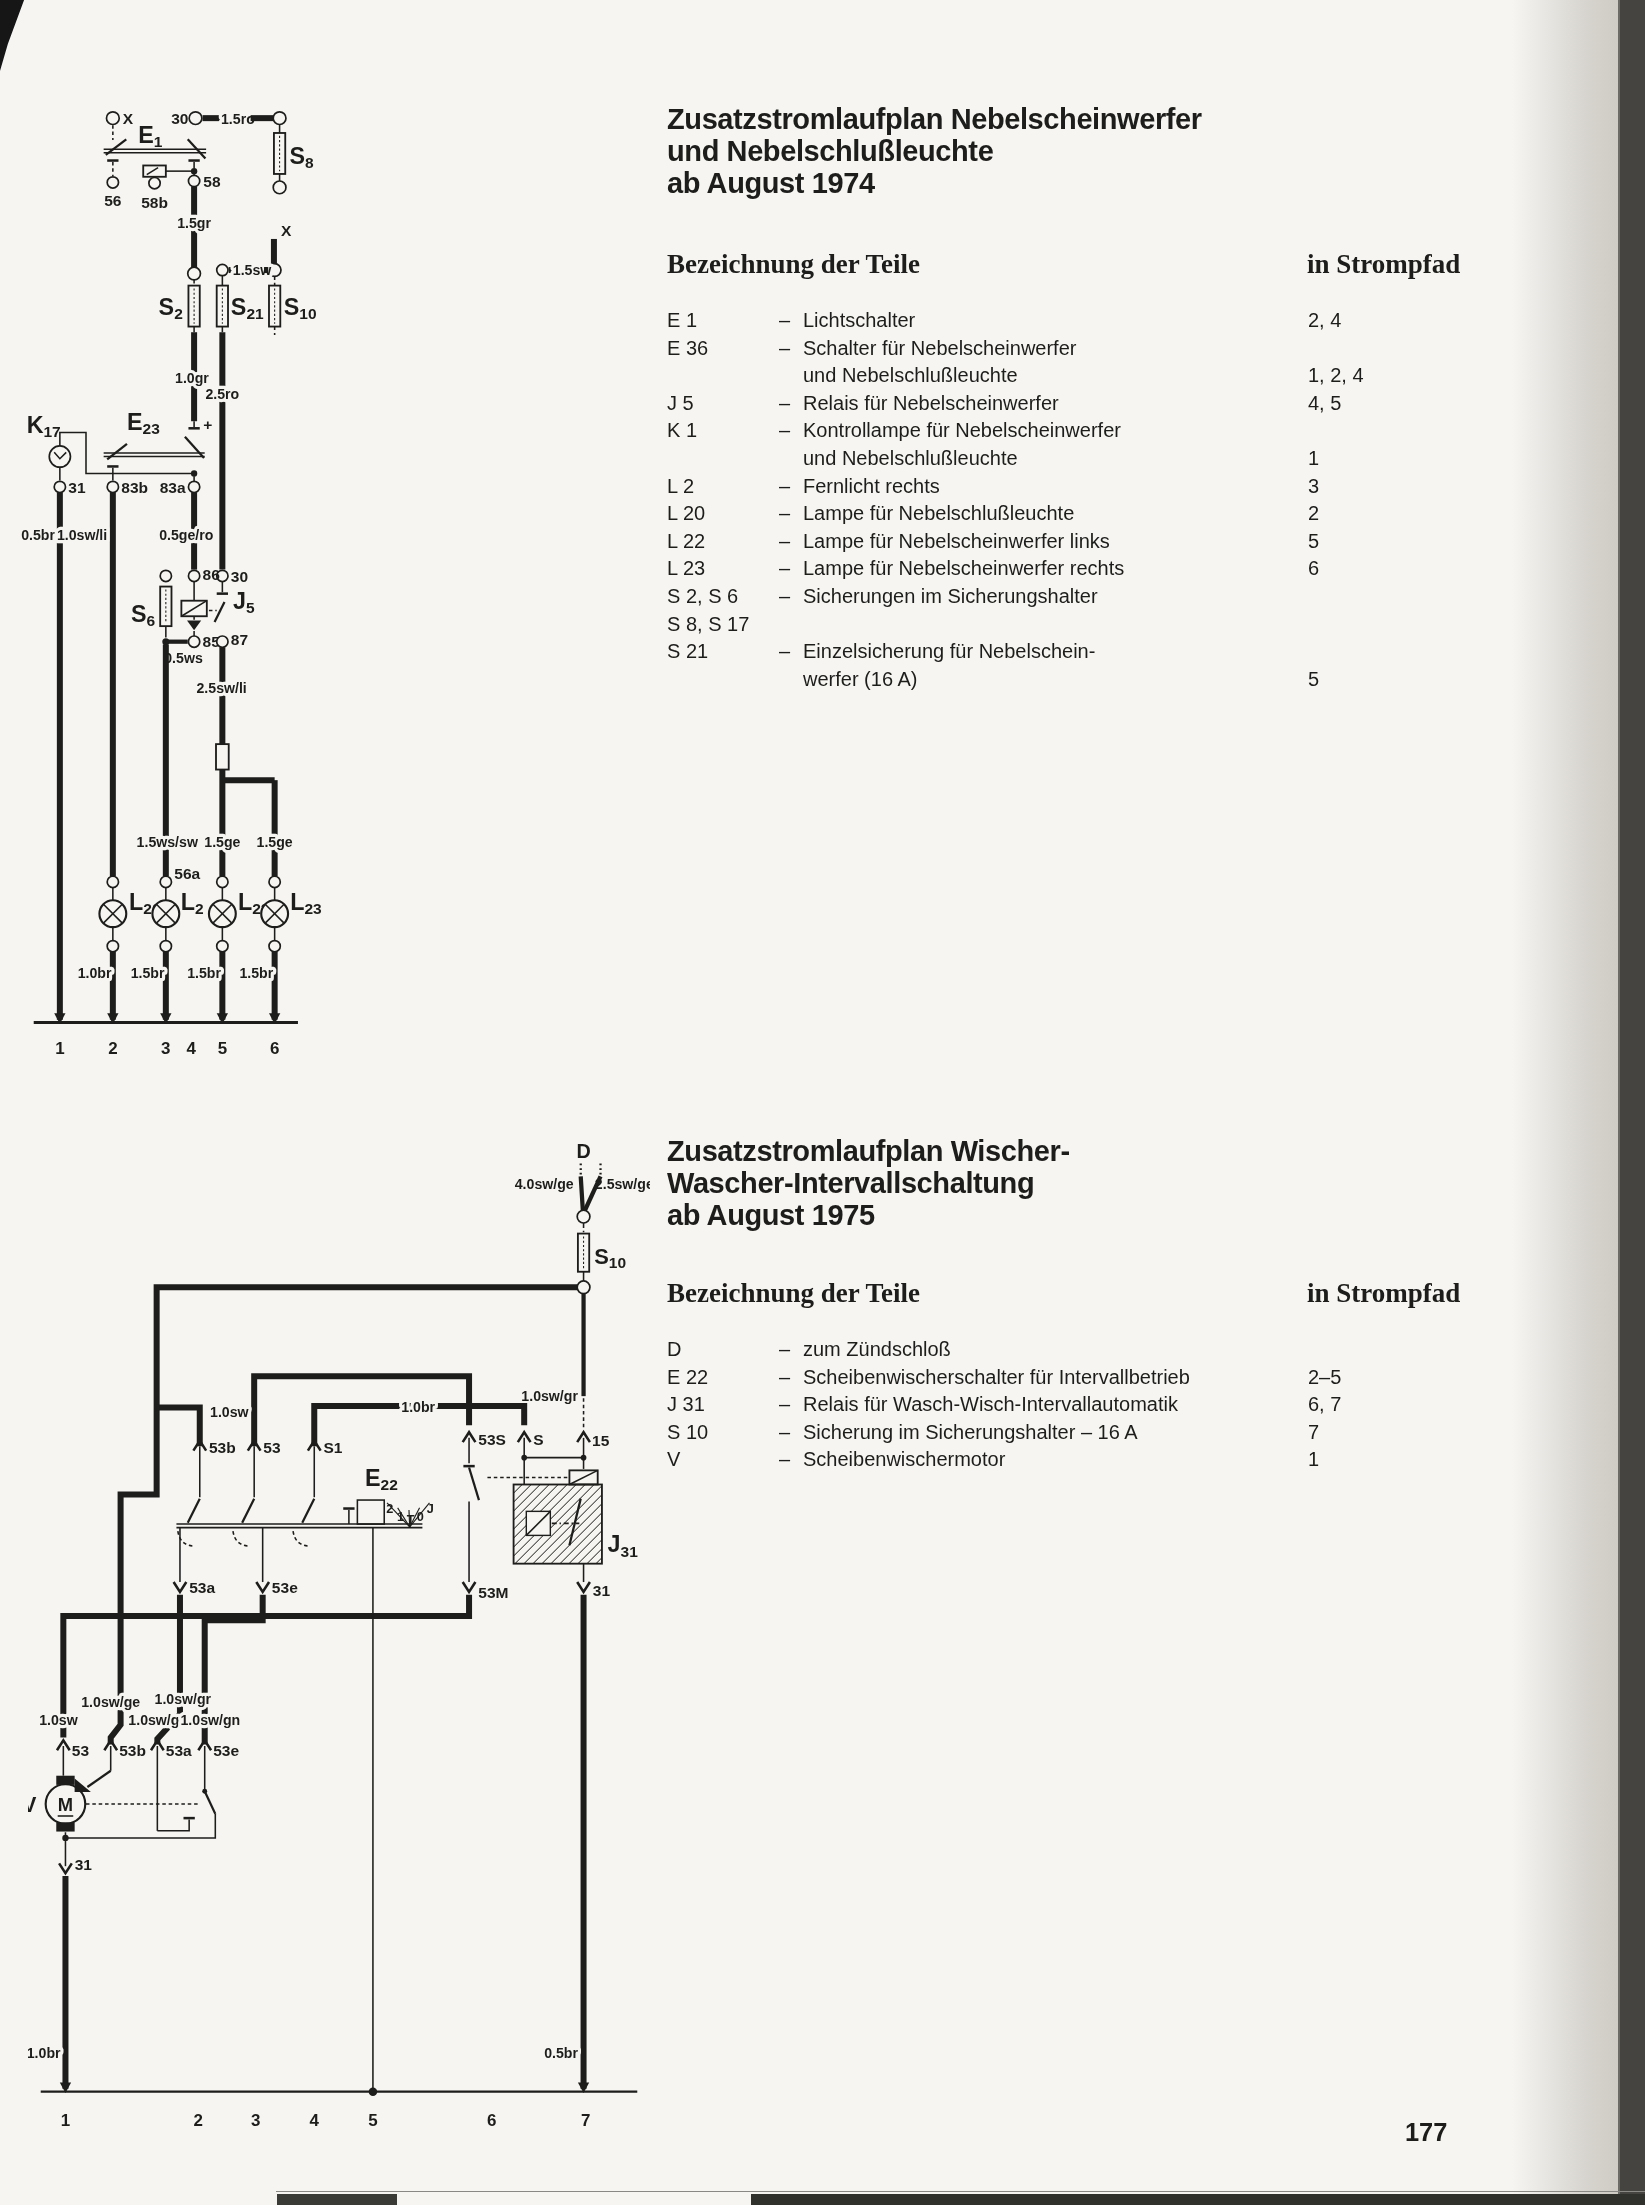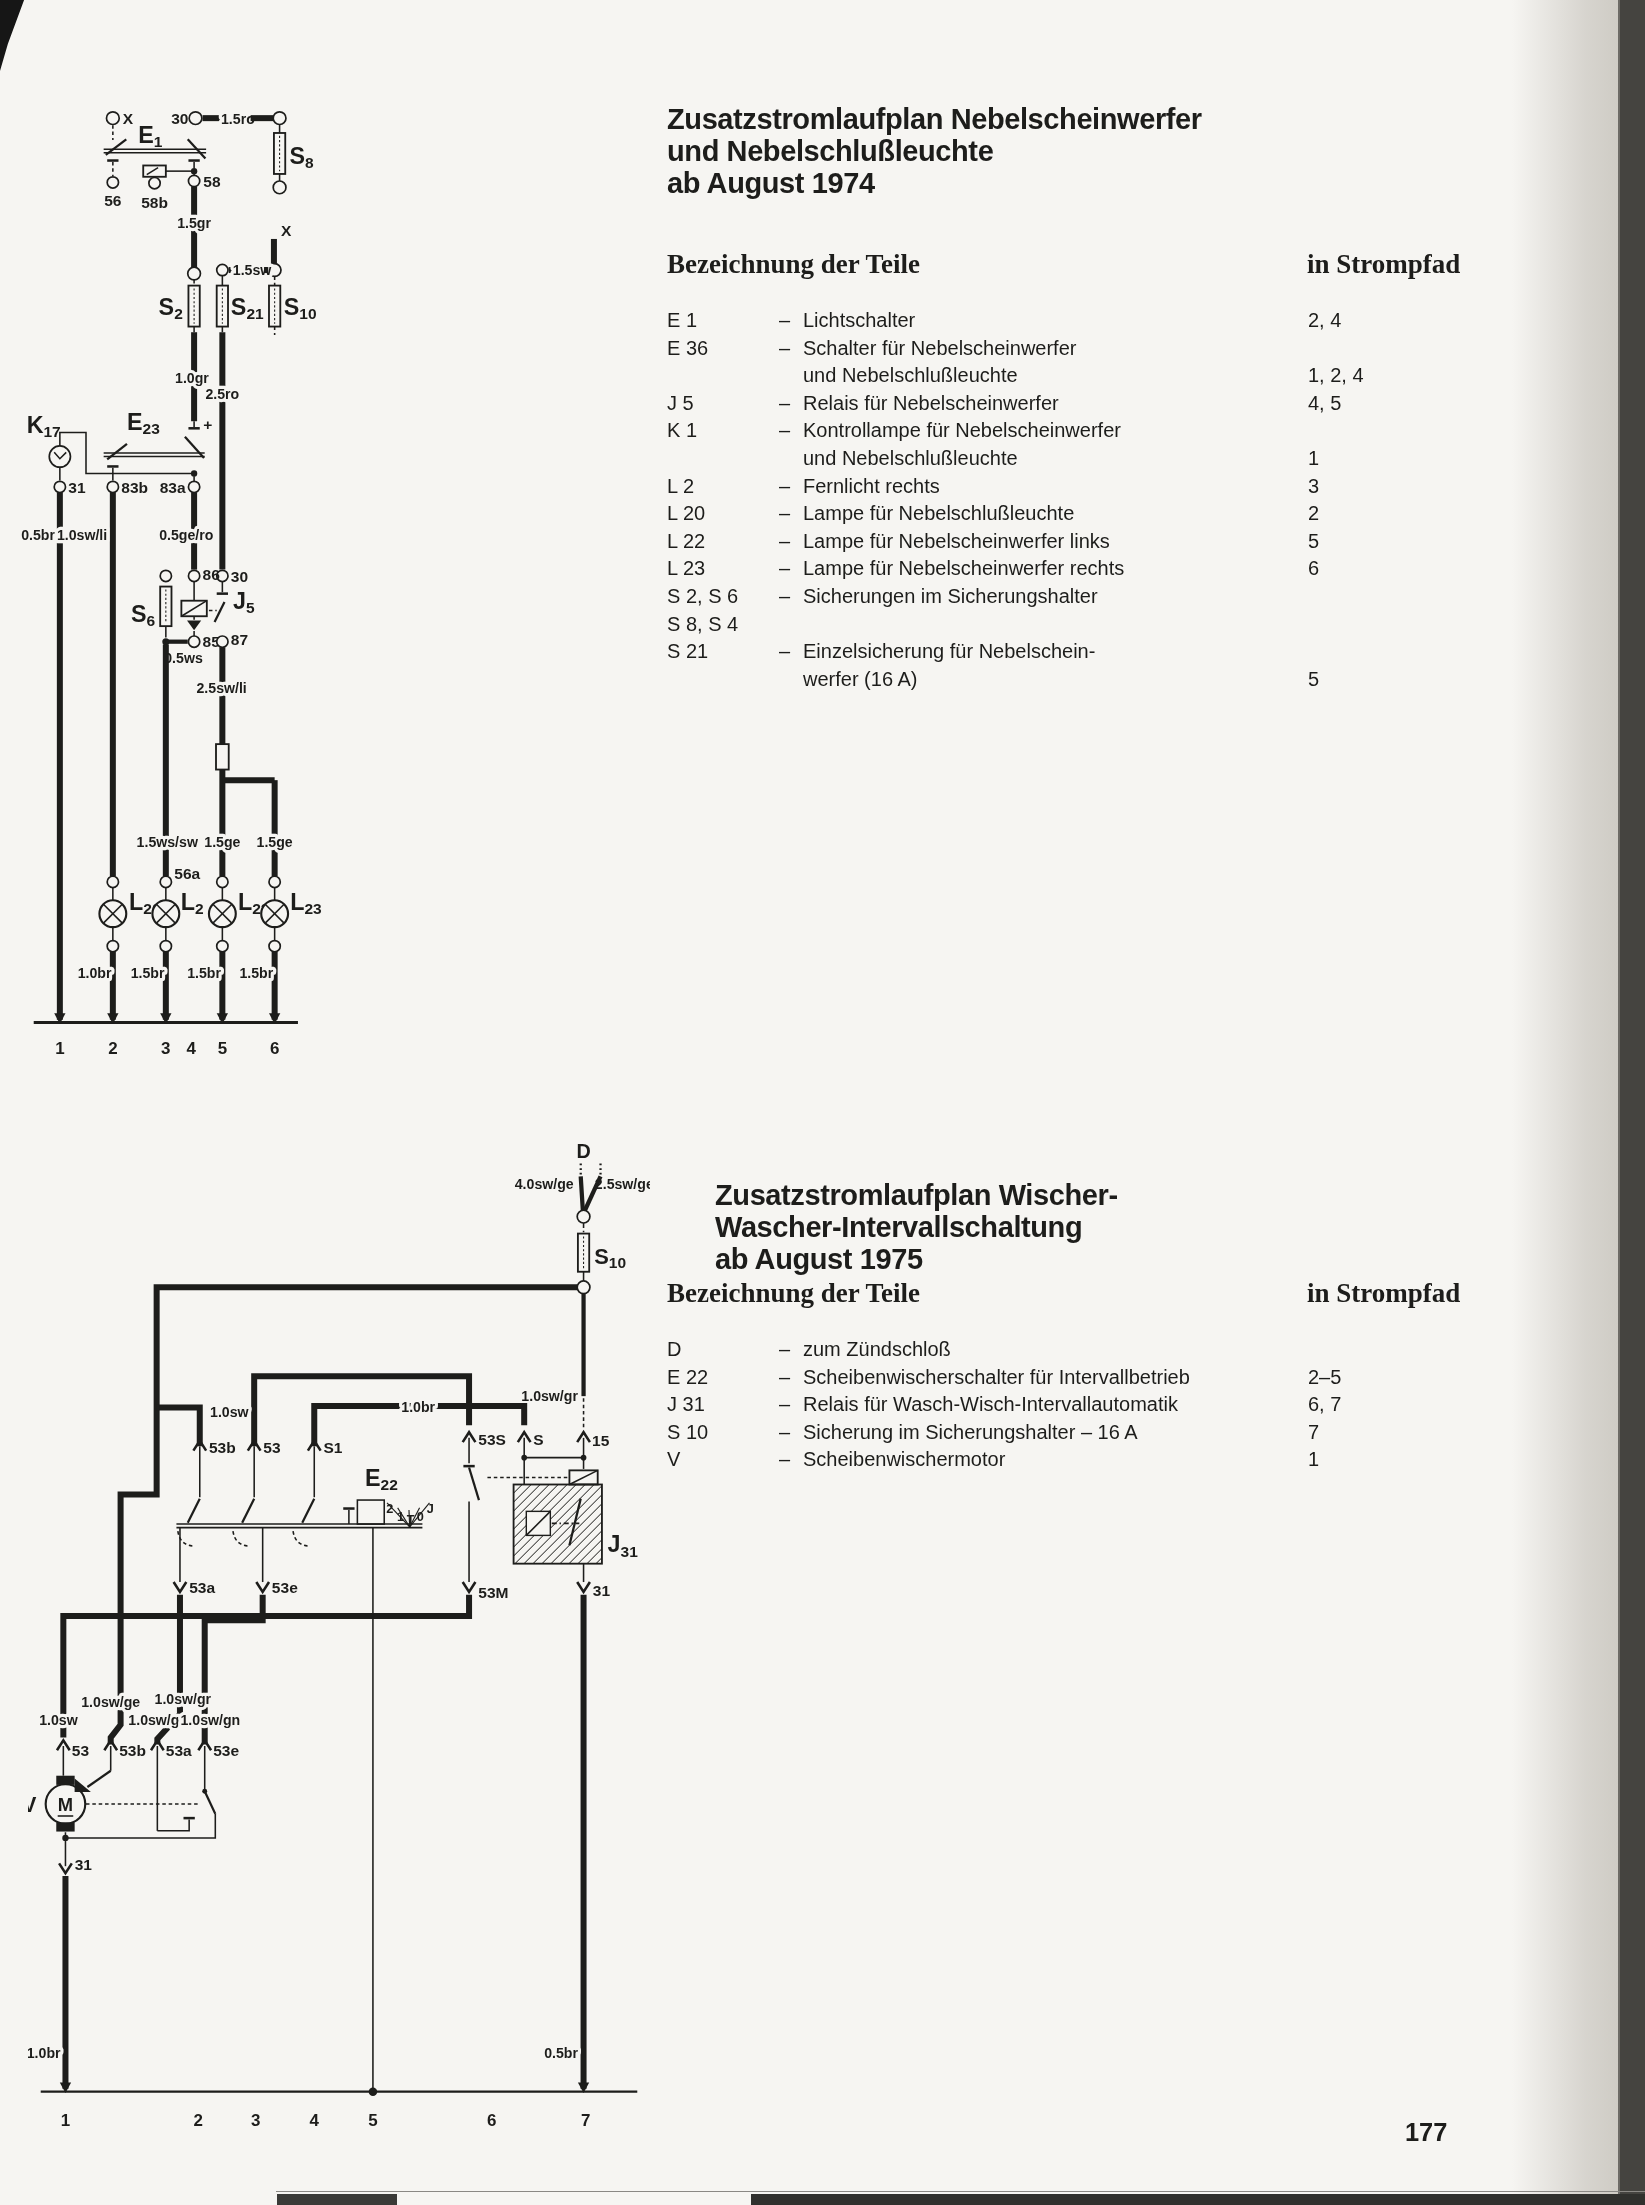--- a/index.html
+++ b/index.html
@@ -141,21 +141,21 @@
       </div>
 
       <div class="prow">
         <span>S 2, S 6</span>
         <span>–</span>
         <span>Sicherungen im Sicherungshalter</span>
         <span></span>
       </div>
 
       <div class="prow">
-        <span>S 8, S 4</span>
+        <span>S 8, S 17</span>
         <span></span>
         <span></span>
         <span></span>
       </div>
 
       <div class="prow">
         <span>S 21</span>
         <span>–</span>
         <span>Einzelsicherung für Nebelschein-</span>
         <span></span>
@@ -163,21 +163,21 @@
 
       <div class="prow">
         <span></span>
         <span></span>
         <span>werfer (16 A)</span>
         <span>5</span>
       </div>
     </div>
 </div>
 
-<div class="h1" style="left:667px;top:1179px;margin-left:48px;">
+<div class="h1" style="left:667px;top:1135px;">
   <div>Zusatzstromlaufplan Wischer-</div>
   <div>Wascher-Intervallschaltung</div>
   <div>ab August 1975</div>
 </div>
 
 <div class="ptable" style="left:667px;top:1278px;width:841px;">
   <div class="phead">
     <span>Bezeichnung der Teile</span>
     <span class="ph2">in Strompfad</span>
   </div>

